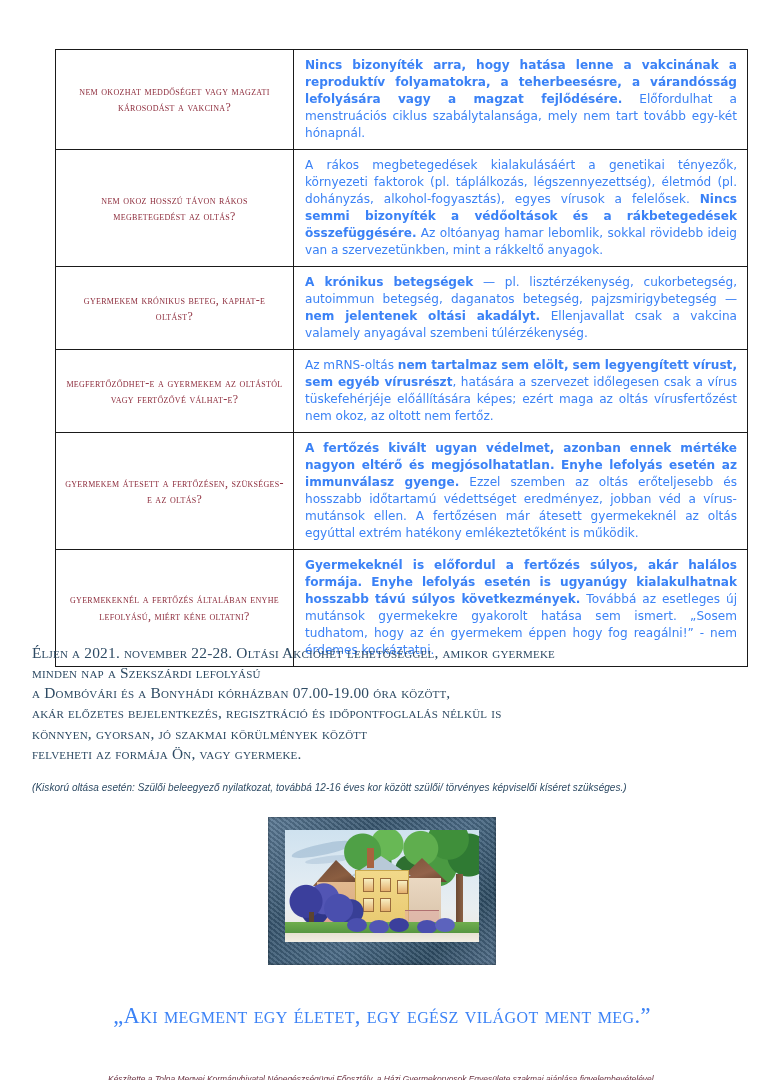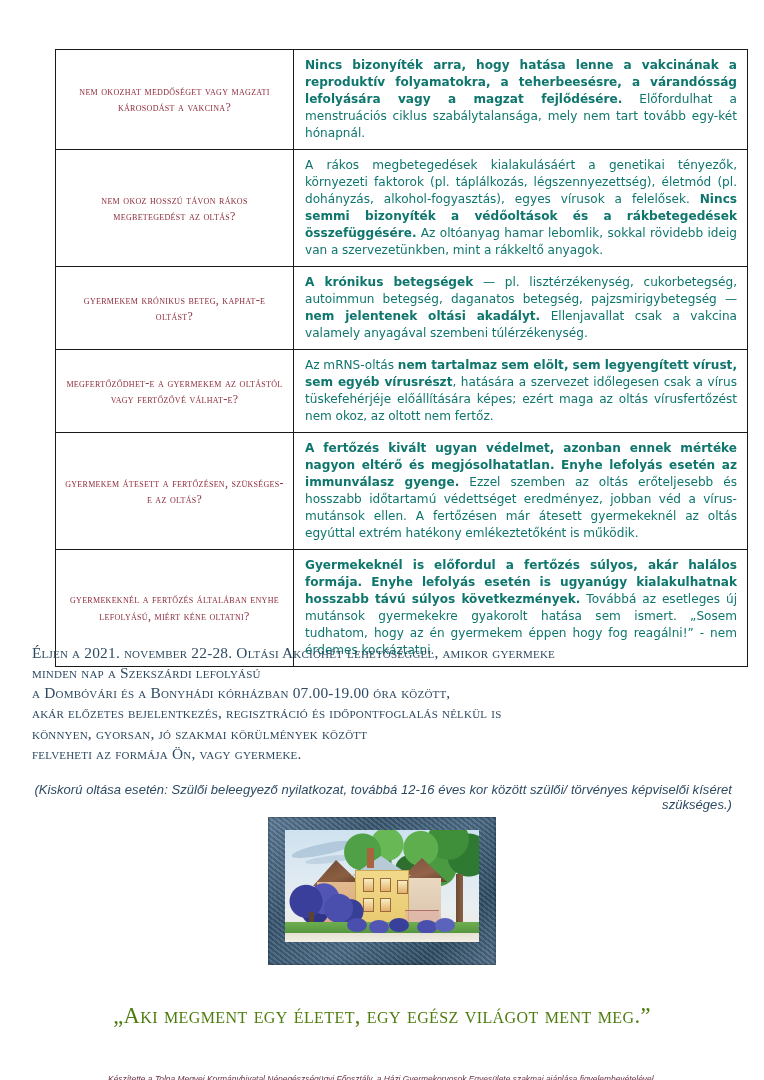--- a/index.html
+++ b/index.html
@@ -54,21 +54,21 @@
     font-family: "Liberation Serif", serif;
     font-size: 12px;
     line-height: 1.34;
     font-variant: small-caps;
     letter-spacing: 0.3px;
     text-transform: lowercase;
   }
   .q-text::first-letter { font-size: 1em; }
 
   .a-text {
-    color: #0f766e;
+    color: #3b82f6;
     font-family: "DejaVu Sans", sans-serif;
     font-size: 12.1px;
     line-height: 1.405;
     text-align: justify;
     text-justify: inter-word;
     word-spacing: -0.2px;
   }
   .a-text b { font-weight: bold; }
 
   
@@ -106,25 +106,25 @@
     font-size: 15.4px;
     line-height: 1.33;
     letter-spacing: 0.2px;
   }
 
   .fineprint {
     position: absolute;
     left: 32px;
     top: 782px;
     width: 700px;
-    text-align: right;
+    text-align: left;
     color: #2d4a63;
     font-family: "Liberation Sans", sans-serif;
     font-style: italic;
-    font-size: 13px;
+    font-size: 10px;
     letter-spacing: 0.05px;
   }
 
   
   .painting-wrap {
     position: absolute;
     left: 268px;
     top: 817px;
     width: 228px;
     height: 148px;
@@ -257,21 +257,21 @@
   .bush {
     position:absolute; width:20px; height:14px; border-radius:50%;
   }
   
   .quote {
     position: absolute;
     left: 32px;
     top: 1003px;
     width: 700px;
     text-align: center;
-    color: #4d7c0f;
+    color: #3b82f6;
     font-family: "Liberation Serif", serif;
     font-variant: small-caps;
     font-size: 22.5px;
     letter-spacing: 0.4px;
   }
   .credit {
     position: absolute;
     left: 32px;
     top: 1074px;
     width: 700px;

